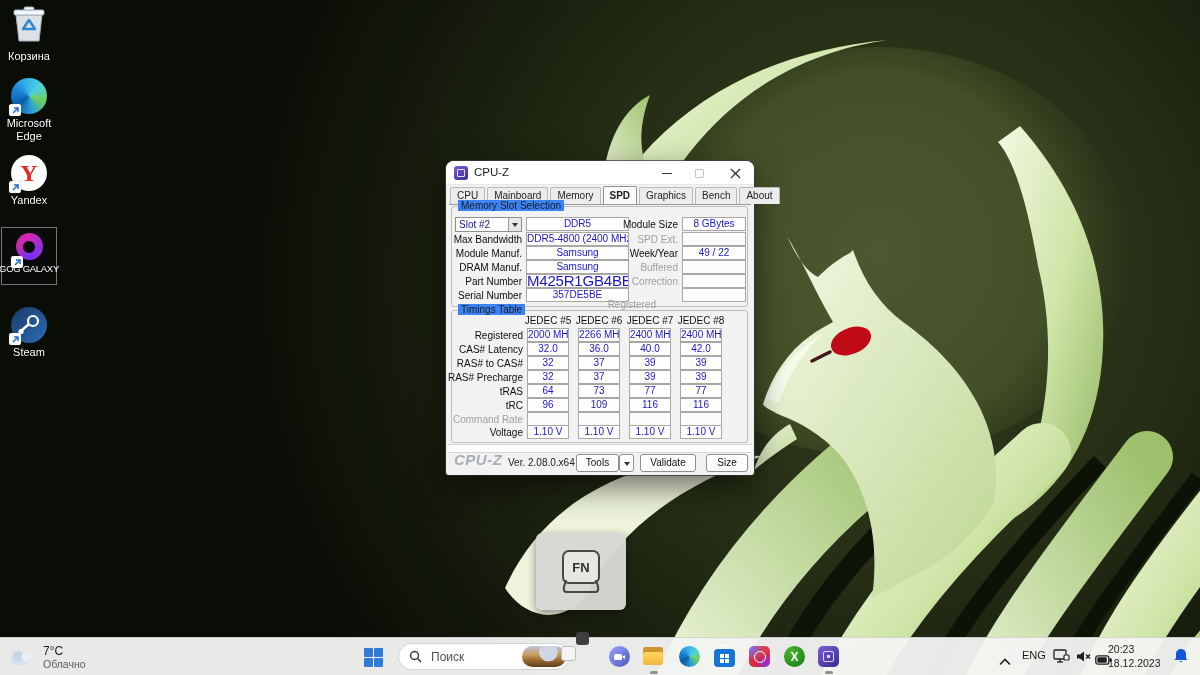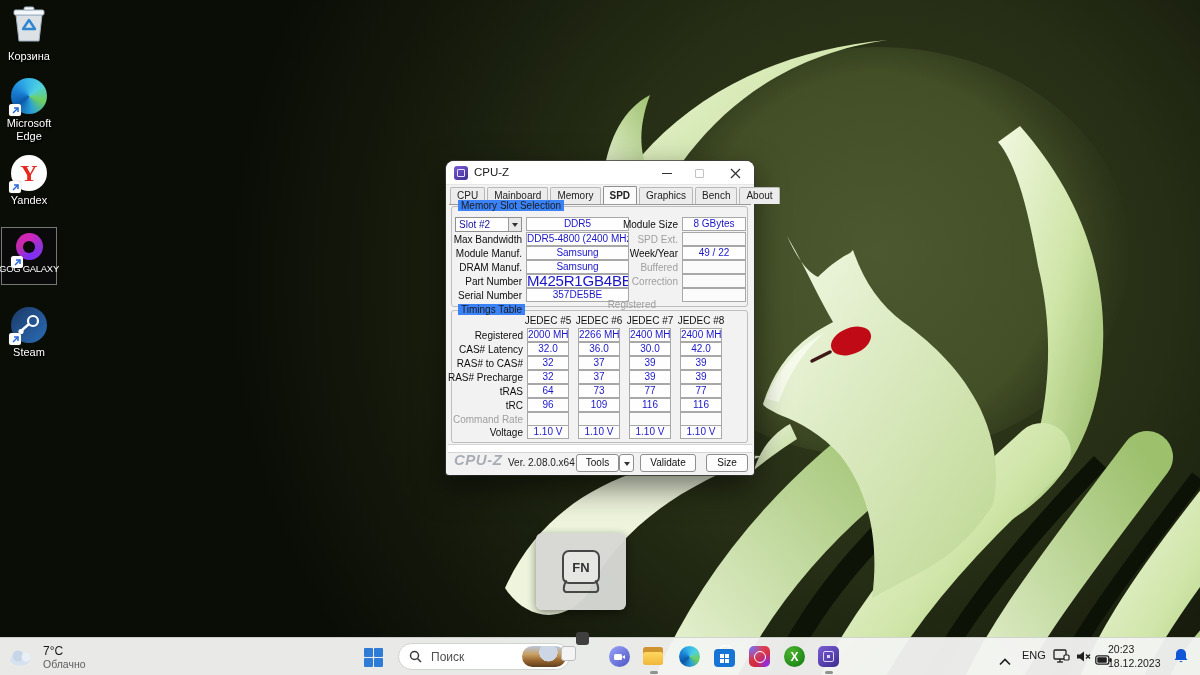--- a/index.html
+++ b/index.html
@@ -318,21 +318,21 @@
 
     <div class="lb" style="left:0;top:168px;width:77px">Registered</div>
     <div class="f" style="left:81px;top:167px;width:42px">2000 MHz</div>
     <div class="f" style="left:132px;top:167px;width:42px">2266 MHz</div>
     <div class="f" style="left:183px;top:167px;width:42px">2400 MHz</div>
     <div class="f" style="left:234px;top:167px;width:42px">2400 MHz</div>
 
     <div class="lb" style="left:0;top:182px;width:77px">CAS# Latency</div>
     <div class="f" style="left:81px;top:181px;width:42px">32.0</div>
     <div class="f" style="left:132px;top:181px;width:42px">36.0</div>
-    <div class="f" style="left:183px;top:181px;width:42px">30.0</div>
+    <div class="f" style="left:183px;top:181px;width:42px">40.0</div>
     <div class="f" style="left:234px;top:181px;width:42px">42.0</div>
 
     <div class="lb" style="left:0;top:196px;width:77px">RAS# to CAS#</div>
     <div class="f" style="left:81px;top:195px;width:42px">32</div>
     <div class="f" style="left:132px;top:195px;width:42px">37</div>
     <div class="f" style="left:183px;top:195px;width:42px">39</div>
     <div class="f" style="left:234px;top:195px;width:42px">39</div>
 
     <div class="lb" style="left:0;top:210px;width:77px">RAS# Precharge</div>
     <div class="f" style="left:81px;top:209px;width:42px">32</div>

